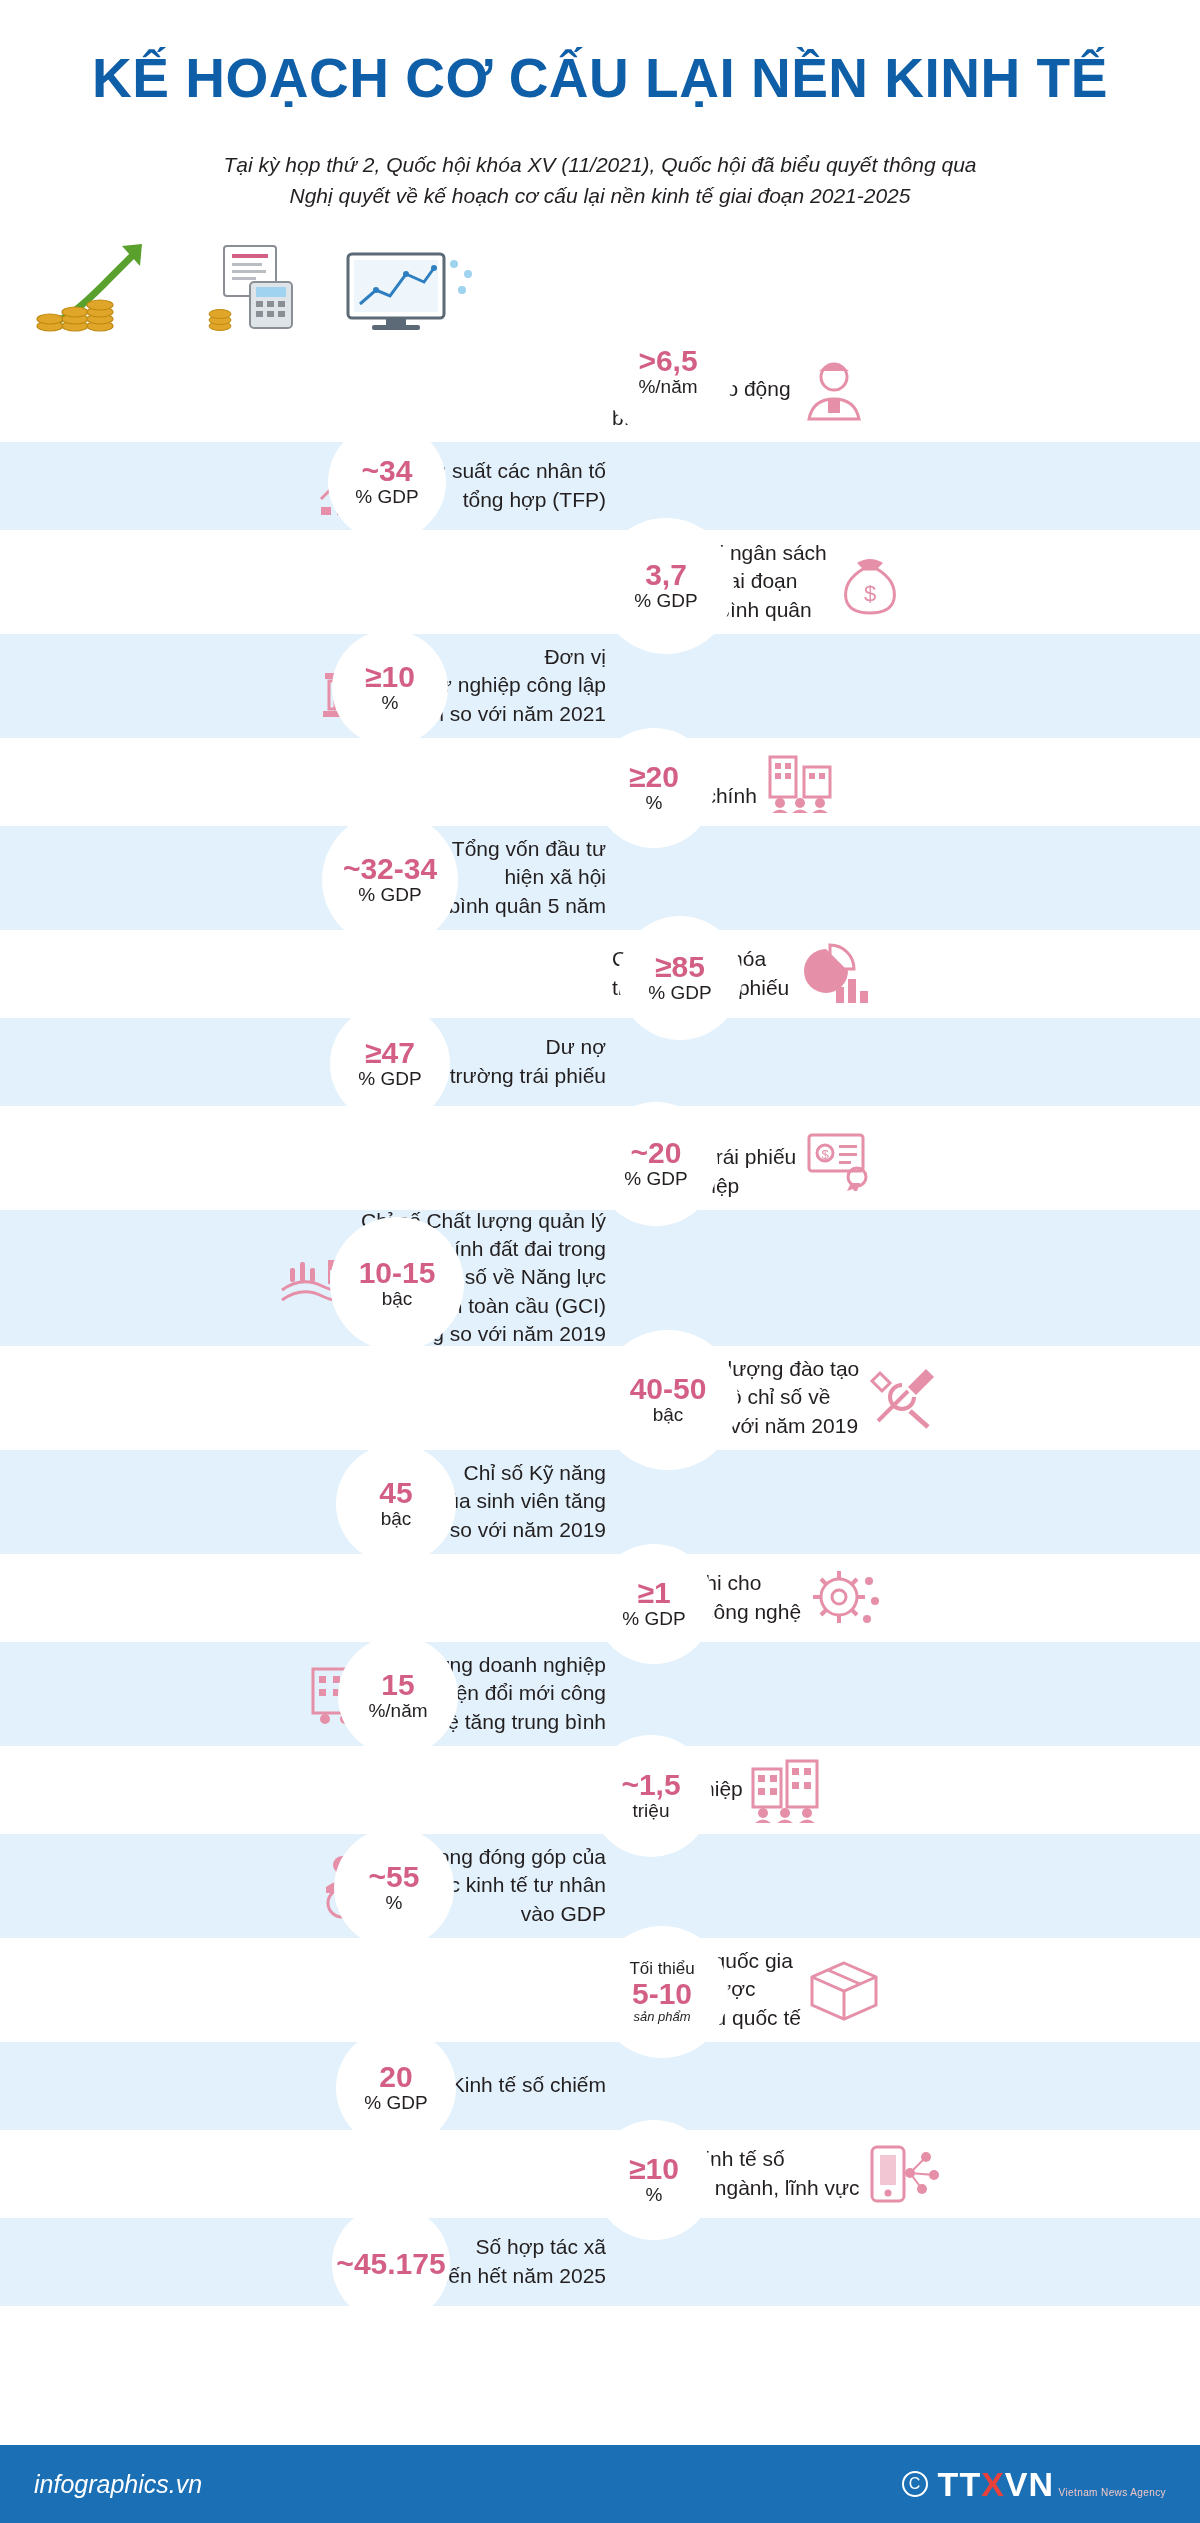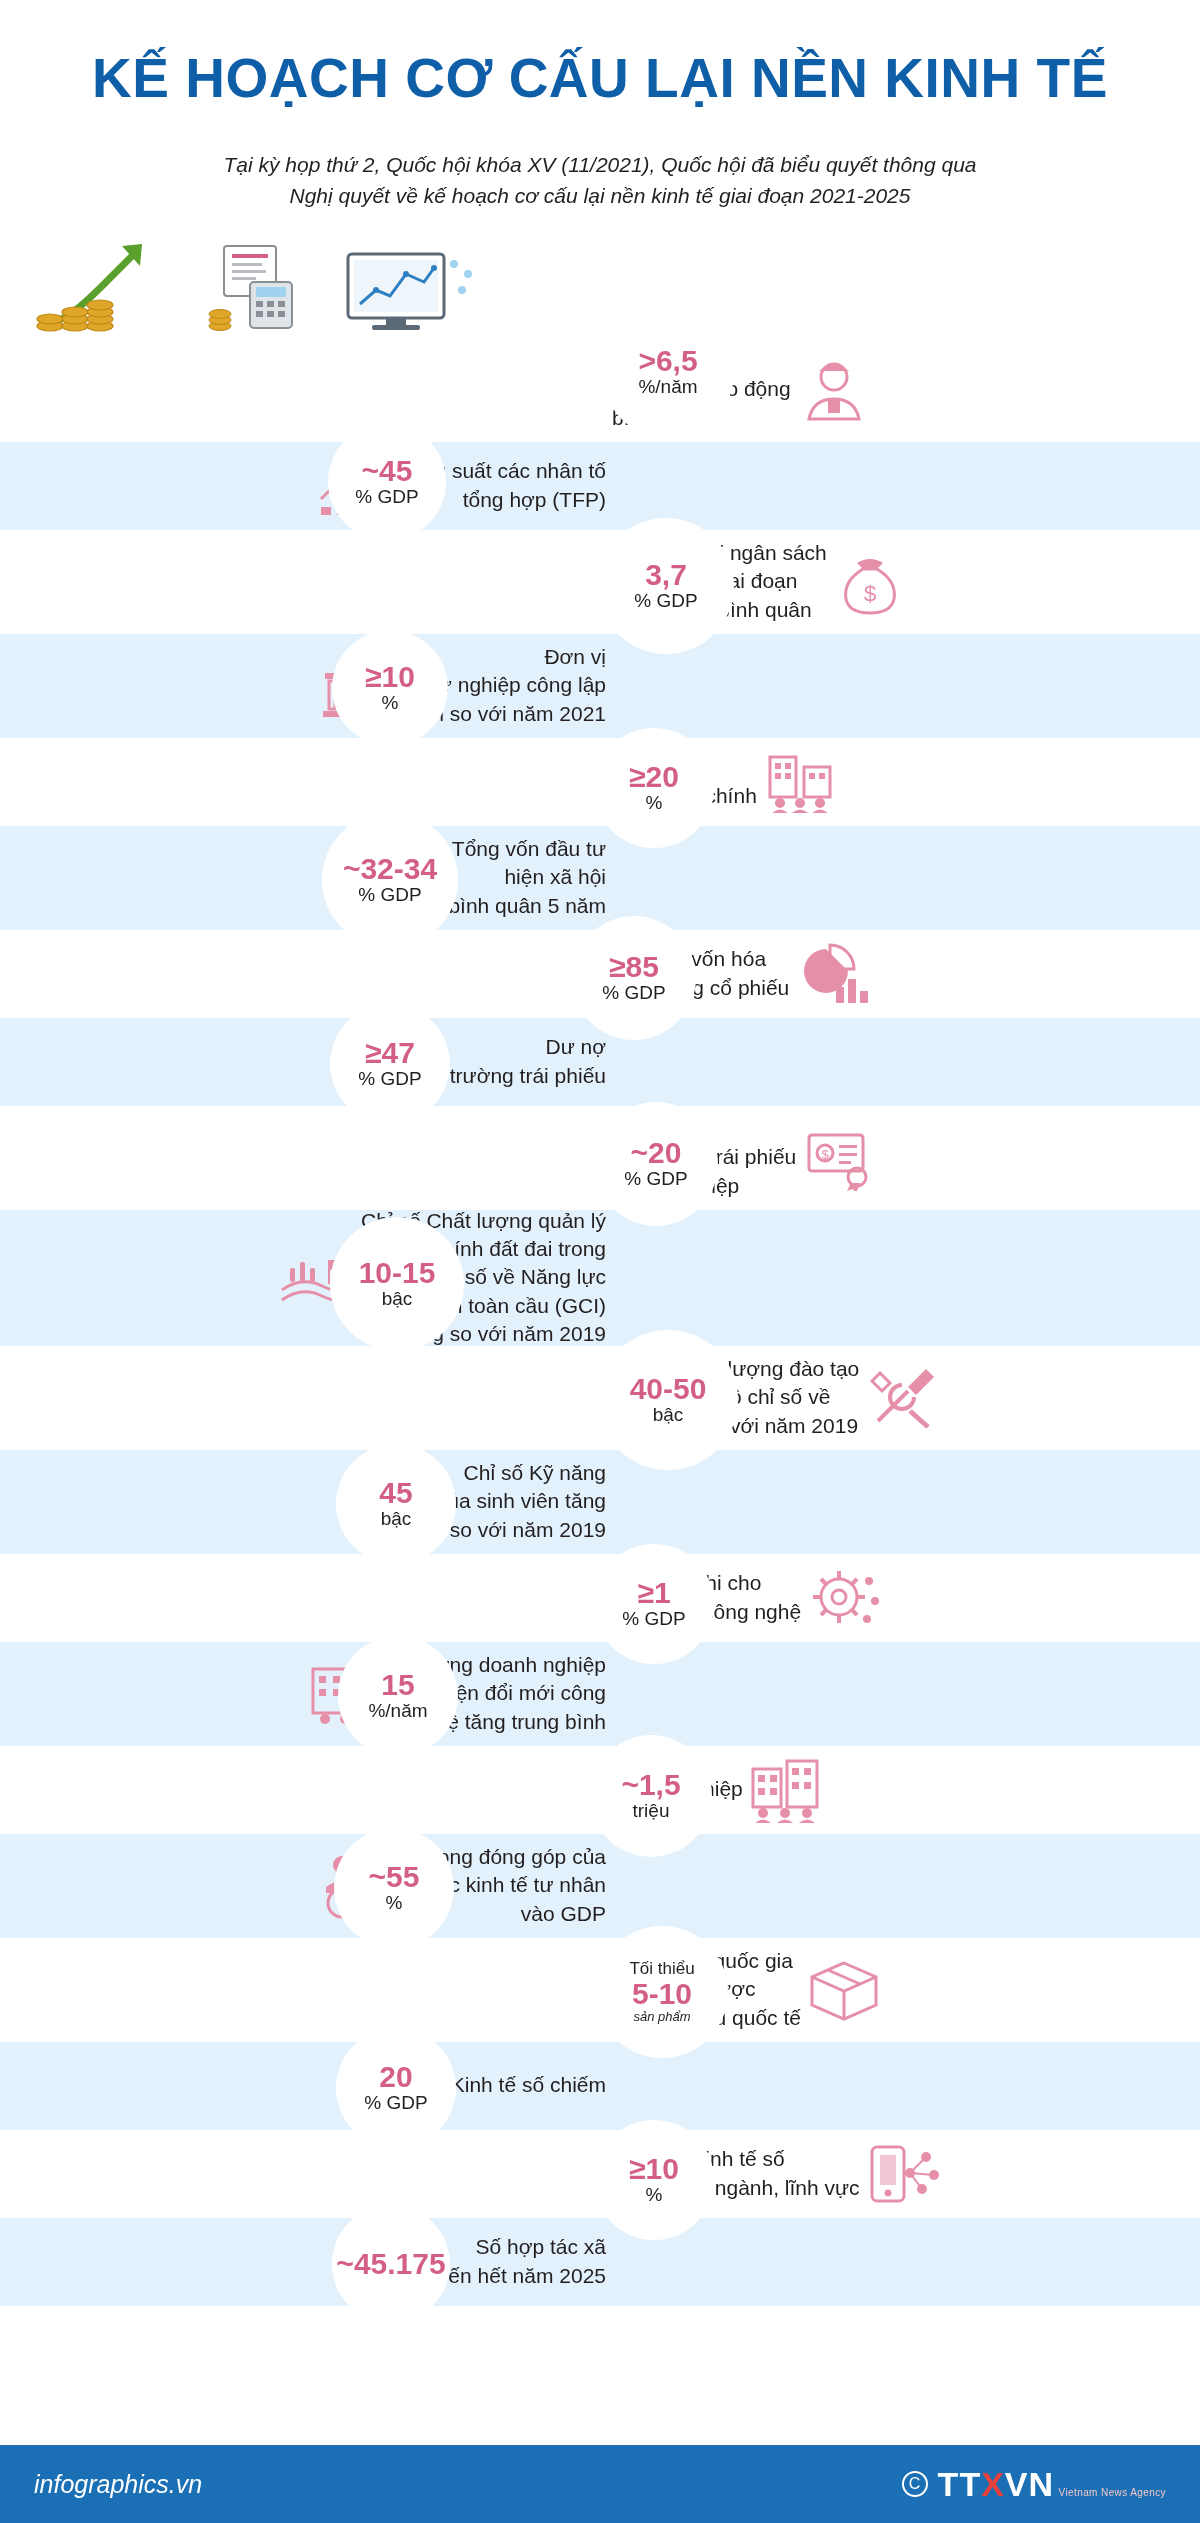--- a/index.html
+++ b/index.html
@@ -294,21 +294,21 @@
                 <rect x="56" y="40" width="10" height="22"></rect>
               </g>
             </svg>
           </div>
           <div class="label r-align">
             <div>Năng suất các nhân tố</div>
             <div>tổng hợp (TFP)</div>
           </div>
         </div>
         <div class="bubble" style="width: 118px; height: 118px; left: 328px; top: -19px;">
-          <div class="big">~45</div>
+          <div class="big">~34</div>
           <div class="small">% GDP</div>
         </div>
       </div>
       <div class="row plain" style="height: 104px;">
         <div class="side right">
           <div class="label l-align">
             <div>Tỷ lệ bội chi ngân sách</div>
             <div>Nhà nước giai đoạn</div>
             <div>2021-2025 bình quân</div>
           </div>
@@ -418,21 +418,21 @@
               <path d="M34 10 a22 22 0 1 0 22 22 z" fill="#e58fa8"></path>
               <path d="M38 6 a24 24 0 0 1 24 24 h-24 z" fill="none" stroke="#e58fa8" stroke-width="3"></path>
               <g fill="#e58fa8">
                 <rect x="44" y="48" width="8" height="16"></rect>
                 <rect x="56" y="40" width="8" height="24"></rect>
                 <rect x="68" y="52" width="8" height="12"></rect>
               </g>
             </svg>
           </div>
         </div>
-        <div class="bubble" style="width: 124px; height: 124px; left: 572px; top: -14px; align-items: center;">
+        <div class="bubble" style="width: 124px; height: 124px; left: 618px; top: -14px; align-items: center;">
           <div class="big">≥85</div>
           <div class="small">% GDP</div>
         </div>
       </div>
       <div class="row stripe" style="height: 88px;">
         <div class="side left">
           <div class="icon-box">
             <svg width="76" height="66" viewBox="0 0 76 66">
               <rect x="8" y="10" width="54" height="36" rx="3" fill="none" stroke="#e58fa8" stroke-width="3"></rect>
               <circle cx="24" cy="28" r="8" fill="none" stroke="#e58fa8" stroke-width="3"></circle>

